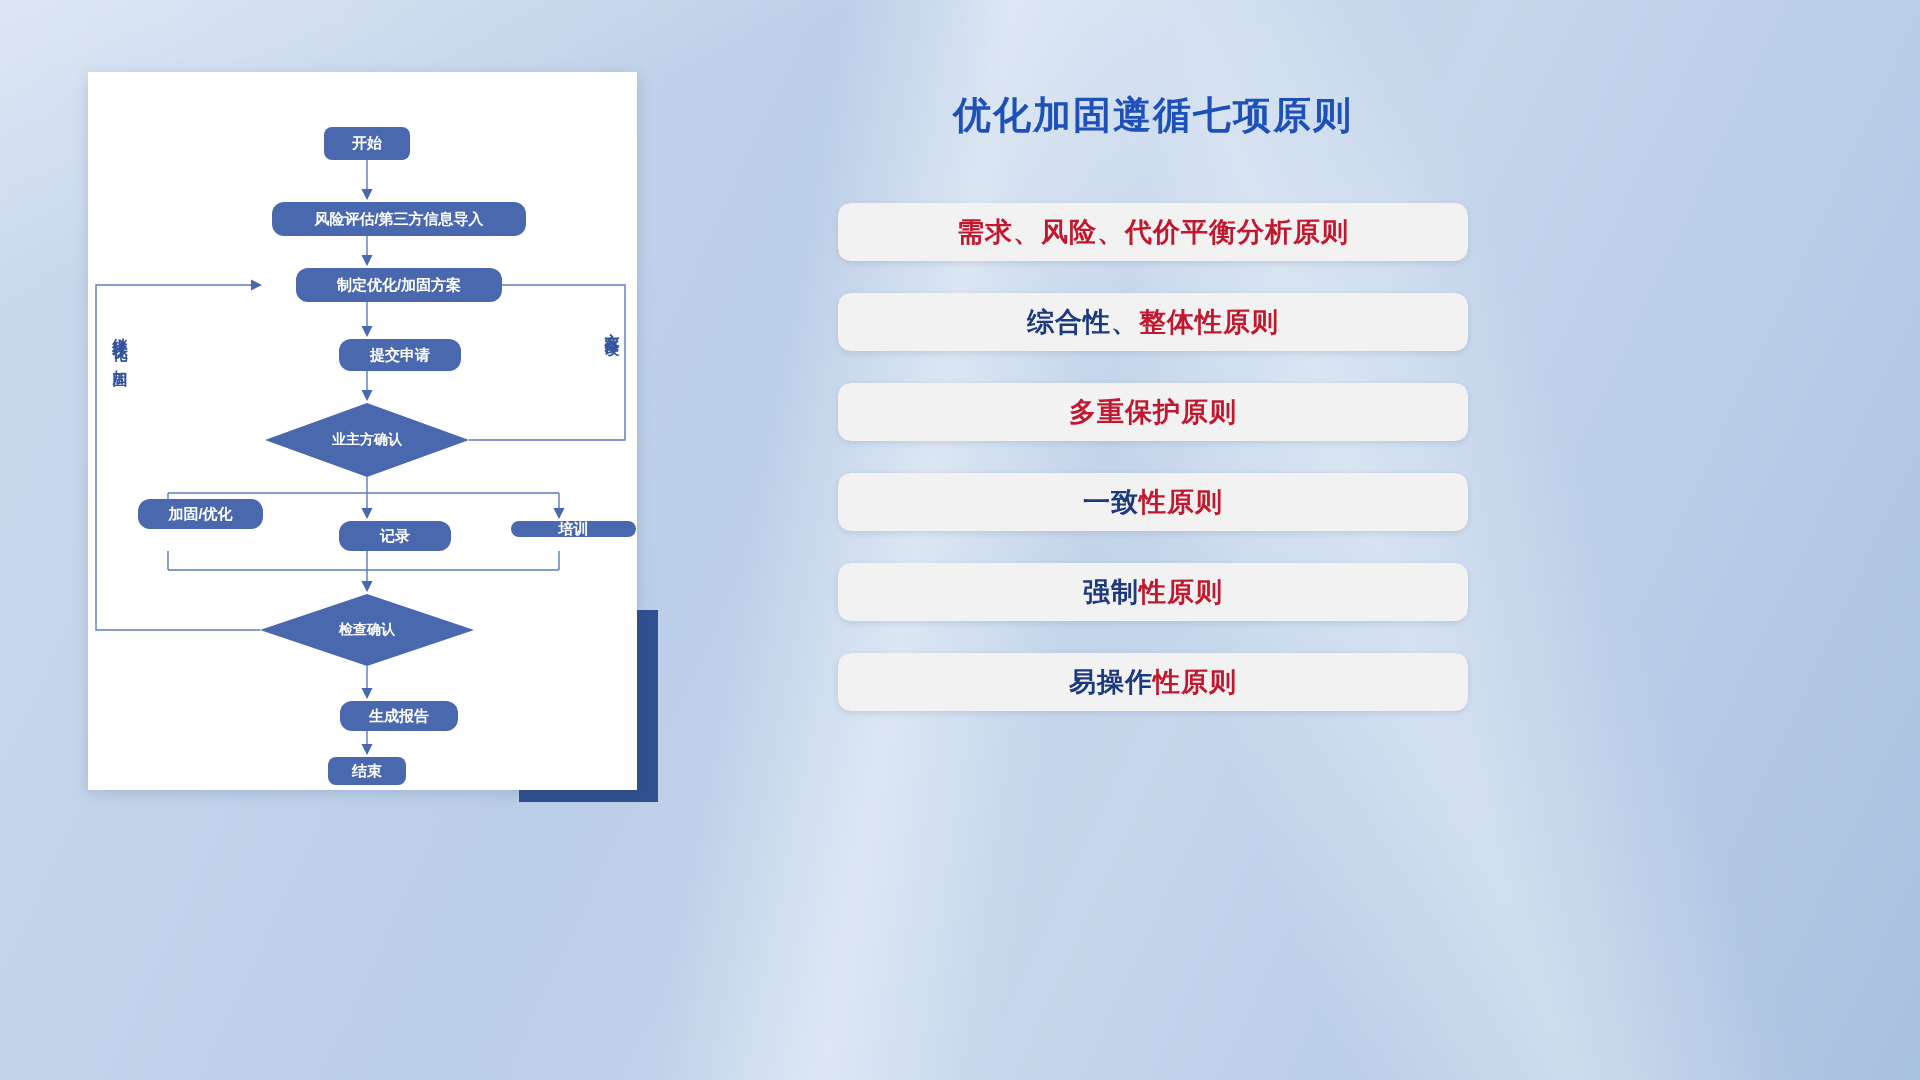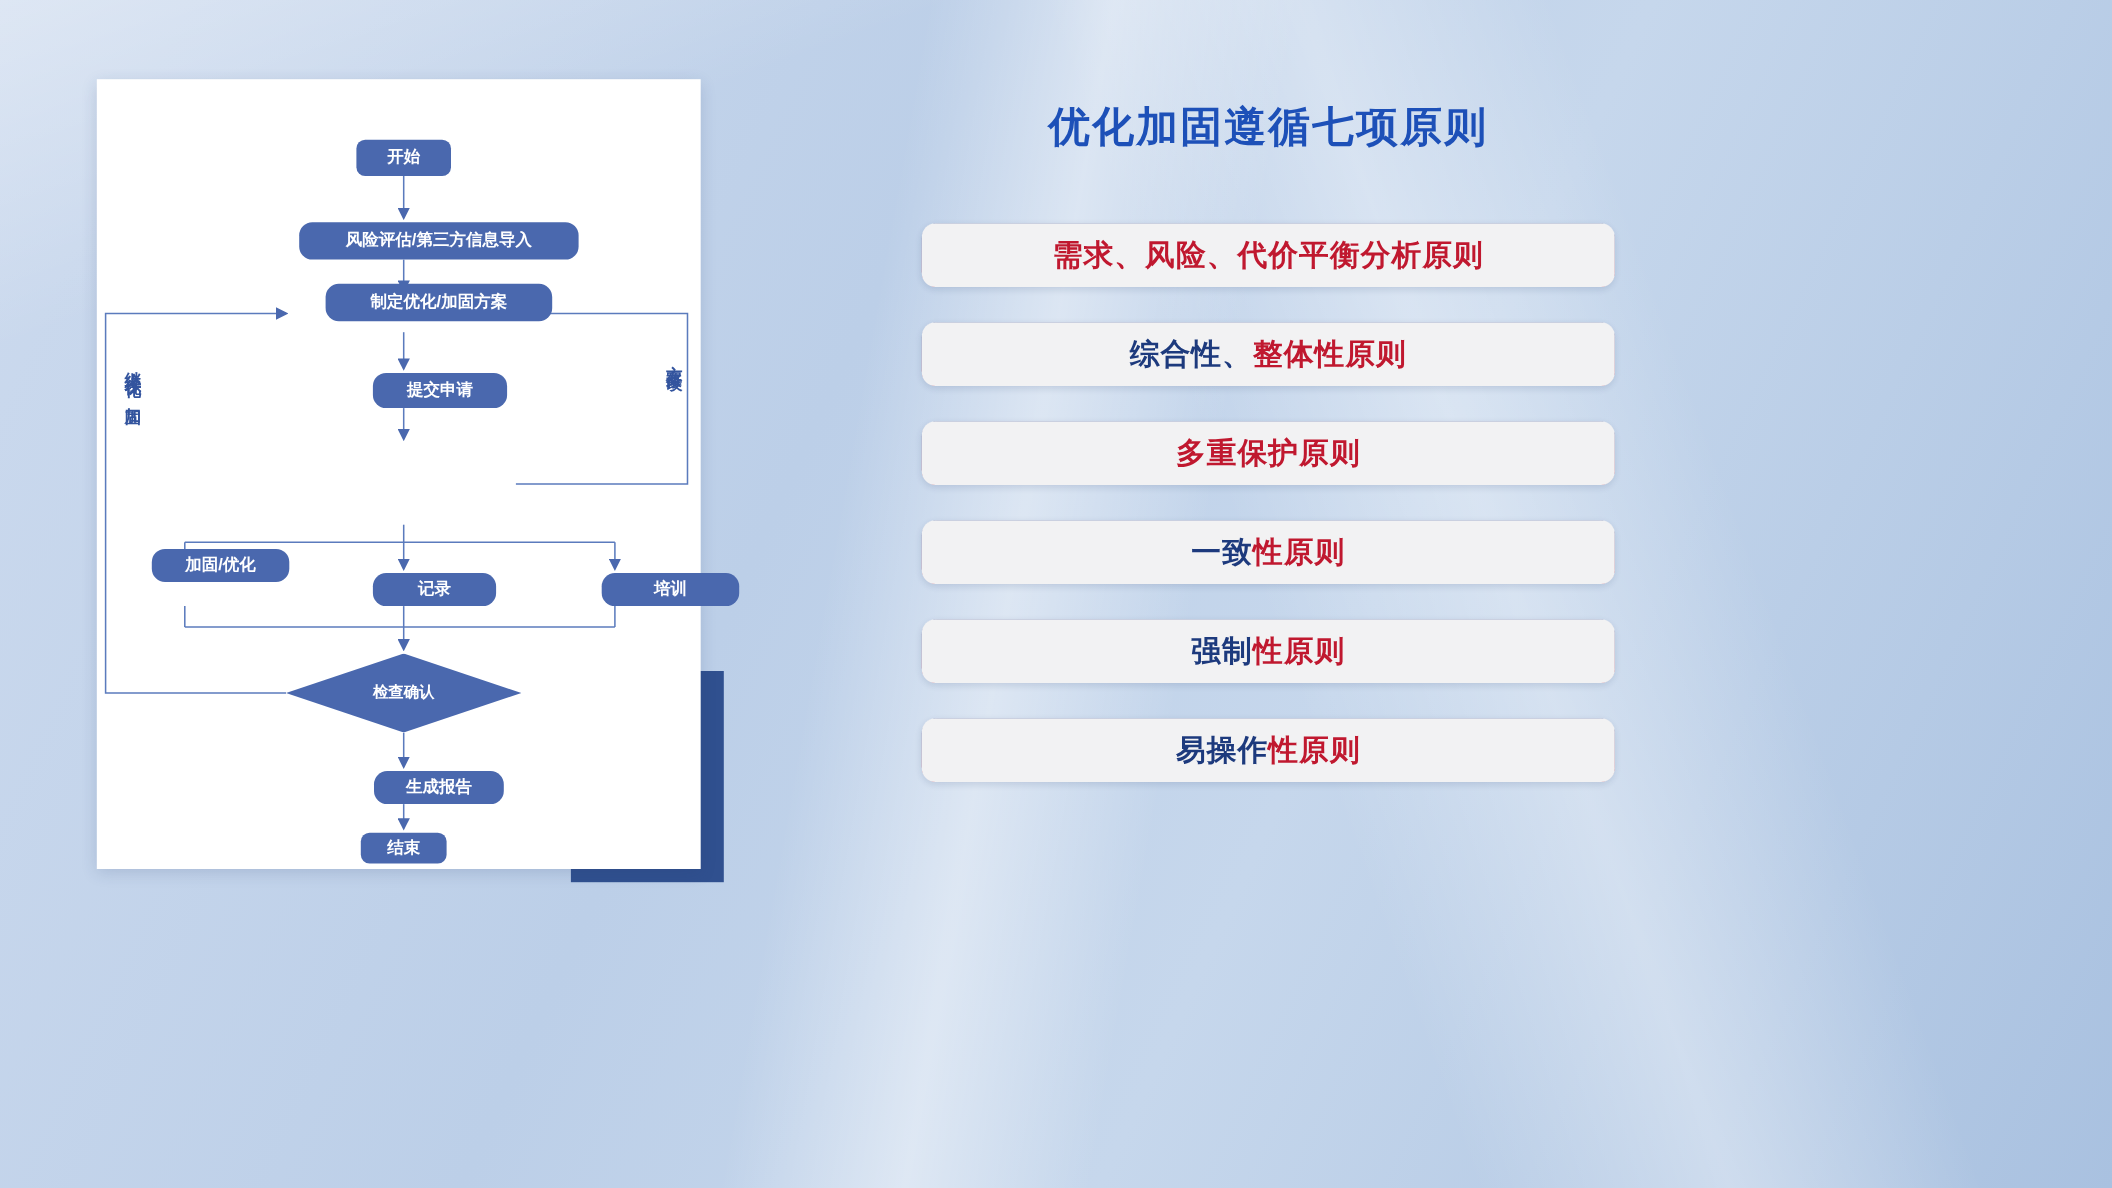--- a/index.html
+++ b/index.html
@@ -104,30 +104,31 @@
 
       <path d="M172 558 L8 558 L8 213 L172 213" marker-end="url(#ah)"></path>
       <path d="M381 368 L537 368 L537 213 L386 213" marker-end="url(#ah)"></path>
     </g>
   </svg>
 
   <div class="fc-node fc-terminal" style="left:236px; top:55px;  width:86px;  height:33px;">开始</div>
 
   <div class="fc-node fc-rect" style="left:152px; top:130px; width:254px; height:34px;">风险评估/第三方信息导入</div>
 
-  <div class="fc-node fc-rect" style="left:176px; top:186px; width:206px; height:34px;">制定优化/加固方案</div>
+  <div class="fc-node fc-rect" style="left:176px; top:196px; width:206px; height:34px;">制定优化/加固方案</div>
 
   <div class="fc-node fc-rect" style="left:219px; top:267px; width:122px; height:32px;">提交申请</div>
 
+  <div class="fc-node fc-diamond" style="left:177px; top:331px; width:204px; height:74px;">业主方确认</div>
 
   <div class="fc-node fc-rect" style="left:18px;  top:427px; width:125px; height:30px;">加固/优化</div>
 
   <div class="fc-node fc-rect" style="left:219px; top:449px; width:112px; height:30px;">记录</div>
 
-  <div class="fc-node fc-rect" style="left:427px; top:449px; width:125px; height:30px;">培训</div>
+  <div class="fc-node fc-rect" style="left:391px; top:449px; width:125px; height:16px;">培训</div>
 
   <div class="fc-node fc-diamond" style="left:172px; top:522px; width:214px; height:72px;">检查确认</div>
 
   <div class="fc-node fc-rect" style="left:220px; top:629px; width:118px; height:30px;">生成报告</div>
 
   <div class="fc-node fc-terminal" style="left:240px; top:685px; width:78px; height:28px;">结束</div>
 
   <div class="v-label v-label-left">继续优化/加固</div>
 
   <div class="v-label v-label-right">方案修改</div>

